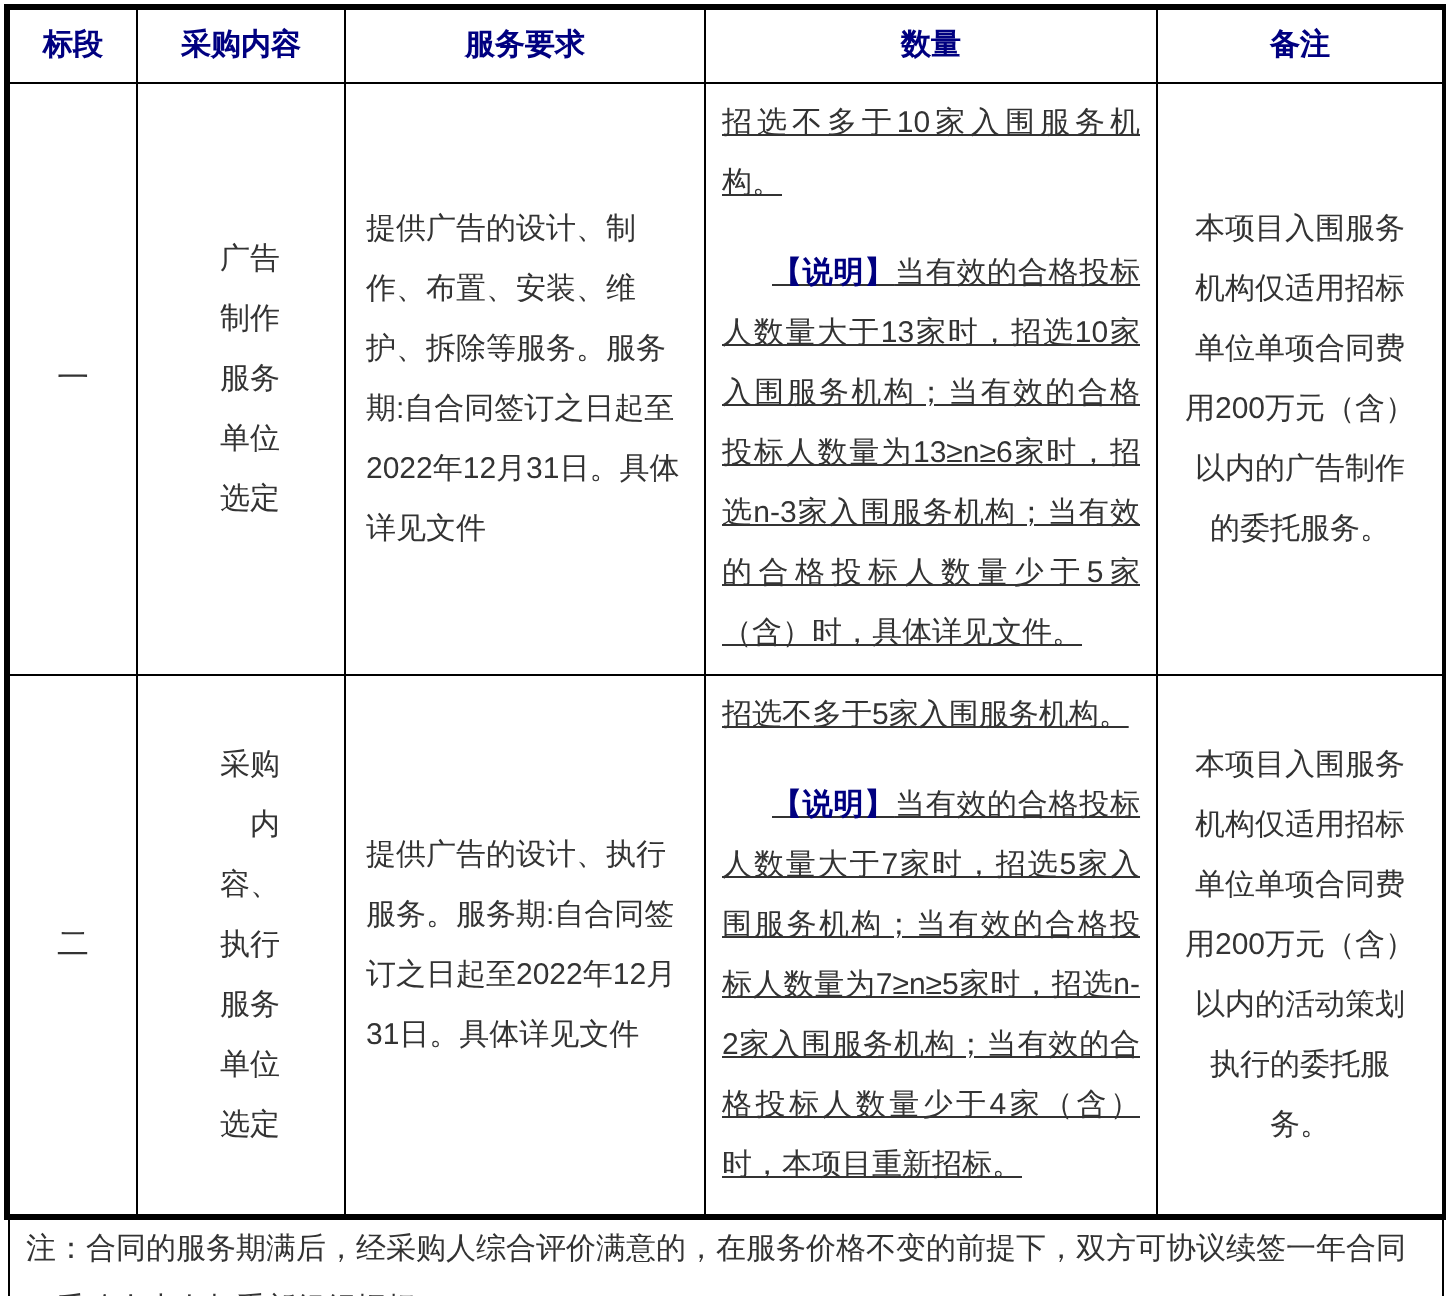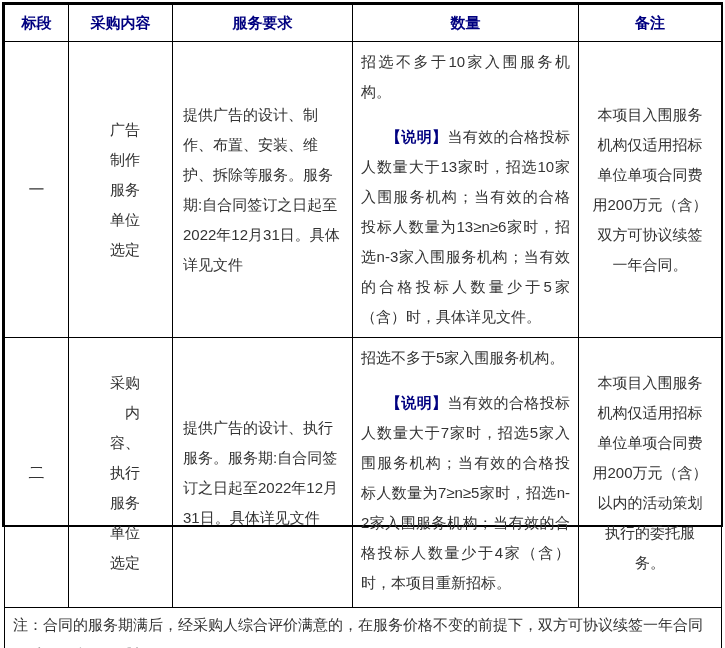--- a/index.html
+++ b/index.html
@@ -7,21 +7,21 @@
     padding: 0;
     background: #ffffff;
     width: 725px;
     height: 648px;
     font-family: "Liberation Sans", "DejaVu Sans", sans-serif;
     color: #333333;
   }
   .table-wrap {
     box-sizing: border-box;
     width: 721px;
-    height: 525px;
+    height: 608px;
     margin: 2px;
     border: 2px solid #000000;
   }
   table {
     border-collapse: collapse;
     table-layout: fixed;
     width: 100%;
     height: 100%;
   }
   th, td {
@@ -54,20 +54,21 @@
     vertical-align: middle;
     padding: 0 10px;
   }
   td.quantity {
     text-align: justify;
     vertical-align: top;
     padding: 5px 8px 5px 8px;
   }
   td.quantity p {
     margin: 0;
+    text-decoration: underline;
   }
   td.quantity p.intro {
     margin-bottom: 15px;
   }
   td.remark {
     text-align: center;
     vertical-align: middle;
     padding: 0 12px;
   }
   .note-label {
@@ -107,21 +108,21 @@
     </thead>
     <tbody>
       <tr class="row-1">
         <td class="section">一</td>
         <td class="content">广告制作服务单位选定</td>
         <td class="requirements">提供广告的设计、制作、布置、安装、维护、拆除等服务。服务期:自合同签订之日起至2022年12月31日。具体详见文件</td>
         <td class="quantity">
           <p class="intro">招选不多于10家入围服务机构。</p>
           <p class="explain"><span class="note-label">【说明】</span><span>当有效的合格投标人数量大于13家时，招选10家入围服务机构；当有效的合格投标人数量为13≥n≥6家时，招选n-3家入围服务机构；当有效的合格投标人数量少于5家（含）时，具体详见文件。</span></p>
         </td>
-        <td class="remark">本项目入围服务机构仅适用招标单位单项合同费用200万元（含）双方可协议续签一年合同。</td>
+        <td class="remark">本项目入围服务机构仅适用招标单位单项合同费用200万元（含）以内的广告制作的委托服务。</td>
       </tr>
       <tr class="row-2">
         <td class="section">二</td>
         <td class="content">采购内容、执行服务单位选定</td>
         <td class="requirements">提供广告的设计、执行服务。服务期:自合同签订之日起至2022年12月31日。具体详见文件</td>
         <td class="quantity">
           <p class="intro">招选不多于5家入围服务机构。</p>
           <p class="explain"><span class="note-label">【说明】</span><span>当有效的合格投标人数量大于7家时，招选5家入围服务机构；当有效的合格投标人数量为7≥n≥5家时，招选n-2家入围服务机构；当有效的合格投标人数量少于4家（含）时，本项目重新招标。</span></p>
         </td>
         <td class="remark">本项目入围服务机构仅适用招标单位单项合同费用200万元（含）以内的活动策划执行的委托服务。</td>

